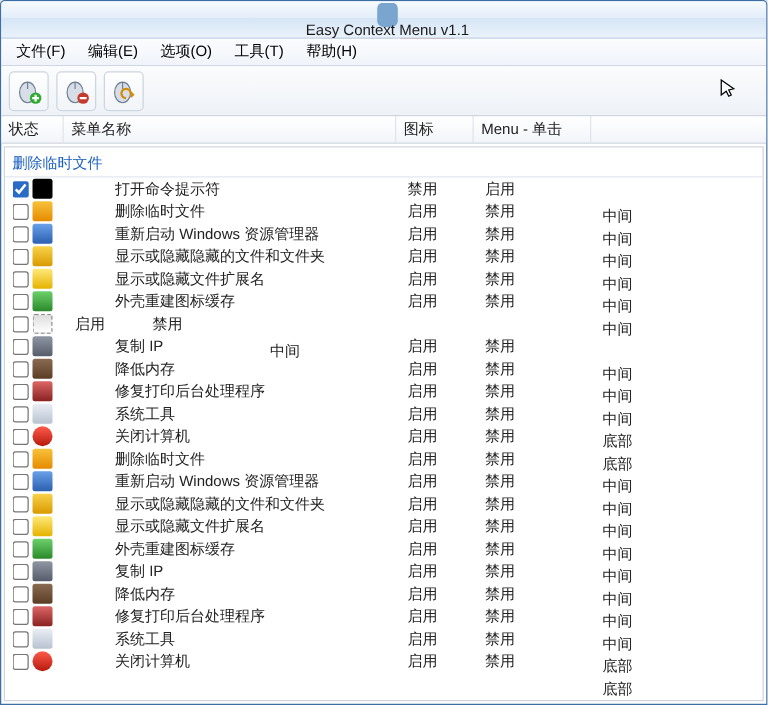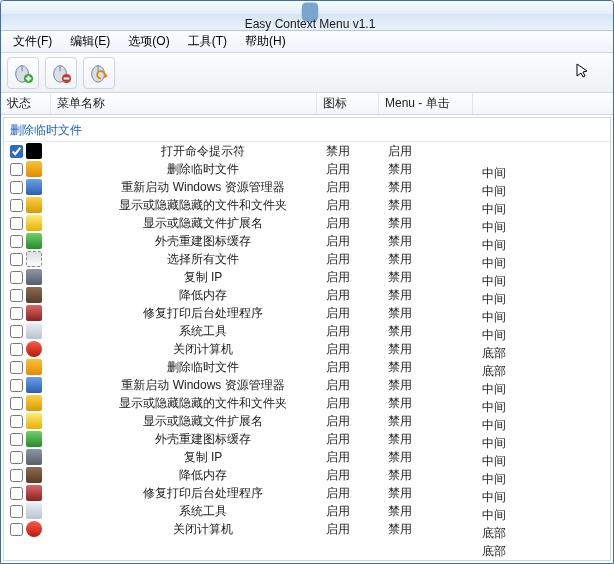--- a/index.html
+++ b/index.html
@@ -22,21 +22,21 @@
   .col-status { width: 50px; }
   .col-name { width: 266px; }
   .col-iconcol { width: 62px; }
   .col-shift { width: 94px; }
   .col-pos { flex:1; border-right:none;}
   .list { flex:1; overflow:auto; background:#fff; border:1px solid #cfd6e0; margin: 2px; }
   .group-header { color:#1a5fc0; padding: 4px 6px 2px 6px; border-bottom:1px solid #e4e8ef; font-size:12px;}
   .row { display:flex; align-items:center; height:18px; padding: 0; }
   .row .c { padding: 0 6px; height:100%; display:flex; align-items:center; font-size:12px; color:#222;}
   .row .c-status { width:50px; display:flex; align-items:center; gap:3px;}
-  .row .c-name { width:266px; padding-left: 38px; gap:6px;justify-content:center;}
+  .row .c-name { width:266px; padding-left: 38px; gap:6px;}
   .row .c-iconcol { width:62px; }
   .row .c-shift { width:94px; }
   .row .c-pos { flex:1;margin-top:44px; }
   input[type=checkbox] { width:13px; height:13px; margin:0; accent-color:#2a6bc7;}
   .item-ico { width:16px; height:16px; flex:0 0 16px; border-radius:2px; display:flex; align-items:center; justify-content:center; font-size:10px; color:#fff;}
   .ico-cmd   { background:#000; color:#eee; font-size:8px;}
   .ico-del   { background:linear-gradient(#f7c23a,#e58b00);}
   .ico-restart{background:linear-gradient(#6aa1e8,#2b5fb0);}
   .ico-hidden{ background:linear-gradient(#f8d24a,#d99a00);}
   .ico-ext   { background:linear-gradient(#ffe97a,#e5b300);}
@@ -197,23 +197,20 @@
        </div>
        <div class="c c-iconcol">启用</div>
        <div class="c c-shift">禁用</div>
        <div class="c c-pos">中间</div>
       </div>
       <div class="row">
         <div class="c c-status">
          <input type="checkbox" style="">
          <span class="item-ico ico-select"></span>
        </div>
-       <div class="c c-name">
-         <span>选择所有文件</span>
-       </div>
        <div class="c c-iconcol">启用</div>
        <div class="c c-shift">禁用</div>
        <div class="c c-pos">中间</div>
       </div>
       <div class="row">
         <div class="c c-status">
          <input type="checkbox" style="">
          <span class="item-ico ico-copyip"></span>
        </div>
        <div class="c c-name">

